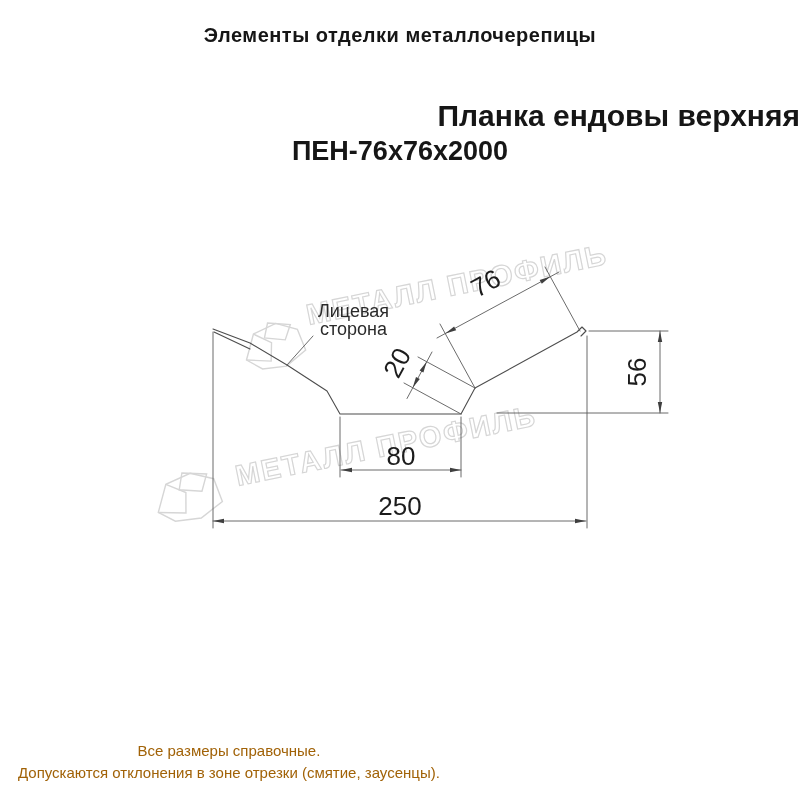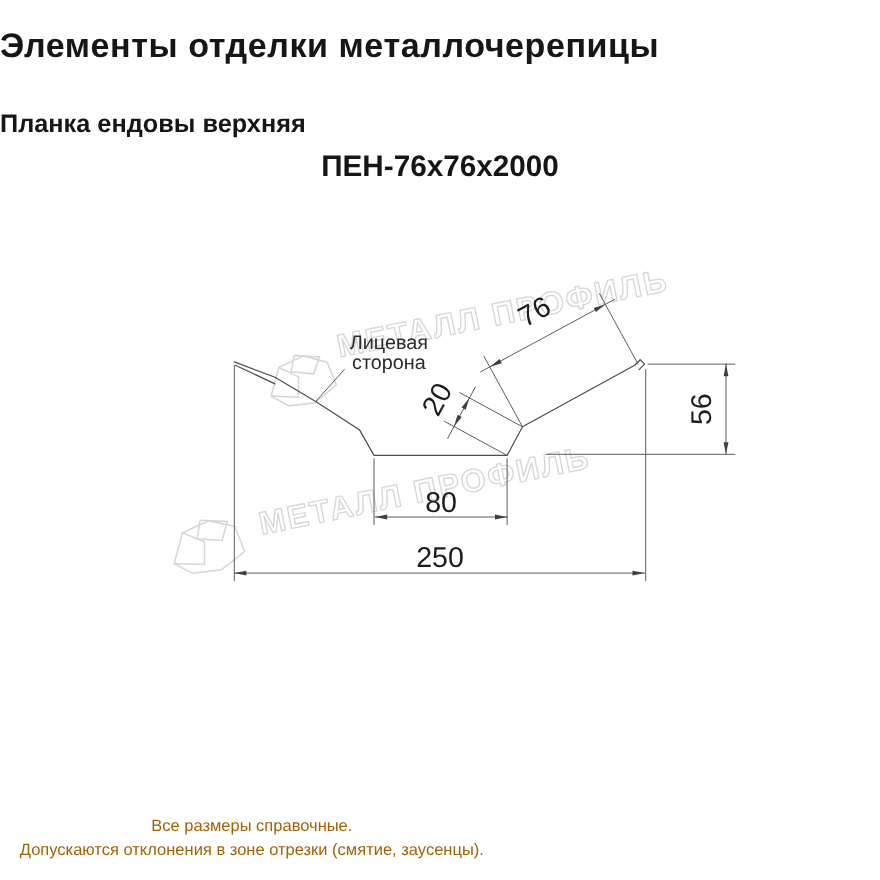--- a/index.html
+++ b/index.html
@@ -1,21 +1,21 @@
 <!DOCTYPE html>
 <html><head>
 <meta charset="utf-8">
 <style>
   html,body{margin:0;padding:0;background:#ffffff;}
   .page{position:relative;width:800px;height:800px;background:#ffffff;overflow:hidden;
         font-family:"Liberation Sans","DejaVu Sans",sans-serif;}
-  .title{position:absolute;left:0;top:24px;width:800px;text-align:left;
-         font-size:31px;font-weight:bold;color:#161616;letter-spacing:0.5px;}
-  .subtitle{position:absolute;left:0;top:99px;width:800px;text-align:left;
-            font-size:23px;font-weight:bold;color:#161616;}
+  .title{position:absolute;left:0;top:24px;width:800px;text-align:center;
+         font-size:20px;font-weight:bold;color:#161616;letter-spacing:0.5px;}
+  .subtitle{position:absolute;left:0;top:99px;width:800px;text-align:right;
+            font-size:30px;font-weight:bold;color:#161616;}
   .model{position:absolute;left:0;top:136px;width:800px;text-align:center;
          font-size:27px;font-weight:bold;color:#161616;}
   .footer{position:absolute;left:18px;top:740px;font-size:15px;color:#a16207;line-height:22px;text-align:center;}
   svg{position:absolute;left:0;top:0;}
   .profline{stroke:#4d4d4d;stroke-width:1.1;fill:none;stroke-linejoin:round;stroke-linecap:round;}
   .dimline{stroke:#5a5a5a;stroke-width:0.9;fill:none;stroke-linecap:round;}
   .arrow{fill:#3f3f3f;stroke:none;}
   .dimtext{font-family:"Liberation Sans","DejaVu Sans",sans-serif;font-size:26px;fill:#1c1c1c;}
   .notetext{font-family:"Liberation Sans","DejaVu Sans",sans-serif;font-size:18px;fill:#2a2a2a;}
   .wm{stroke:#d6d6d6;fill:none;stroke-width:1.4;}

